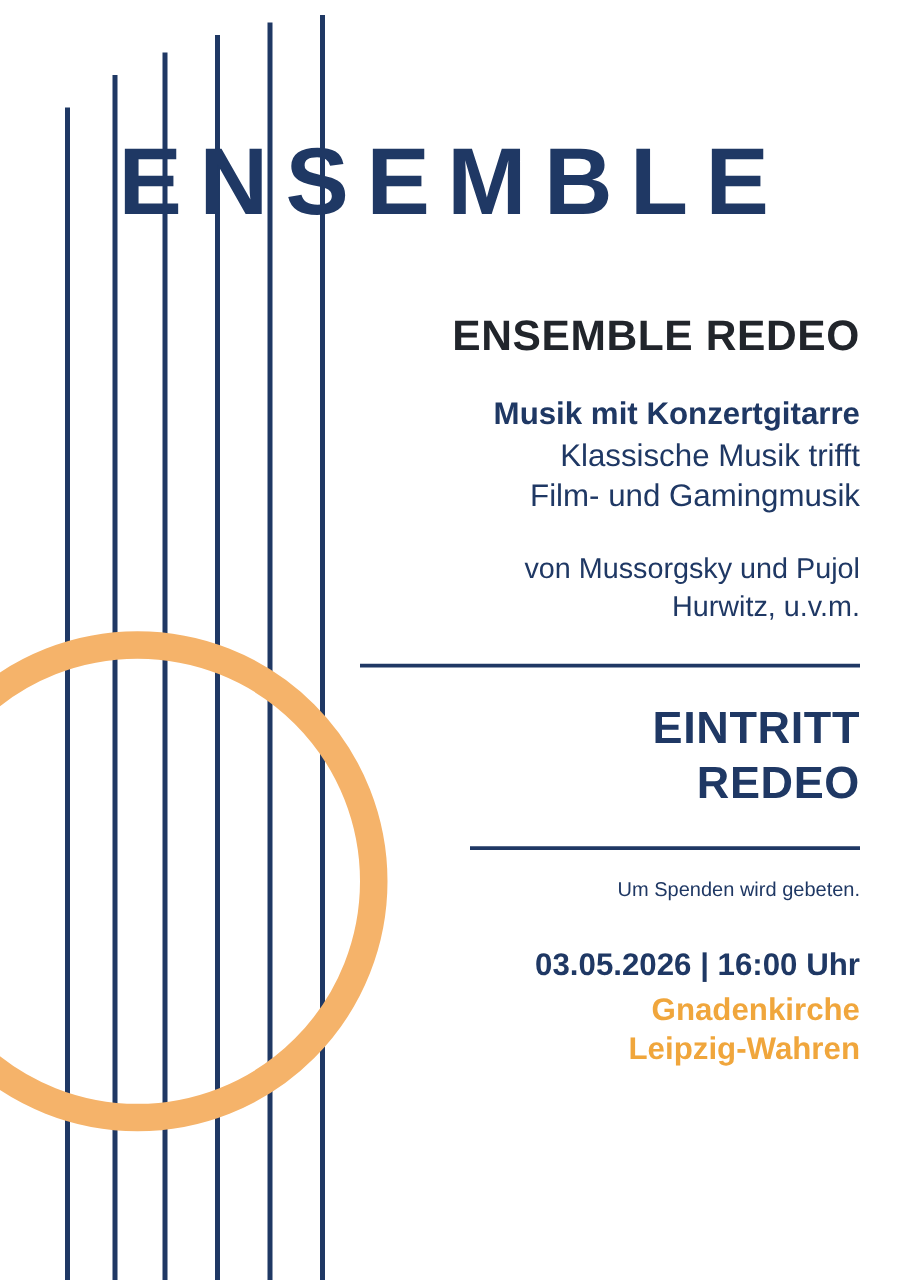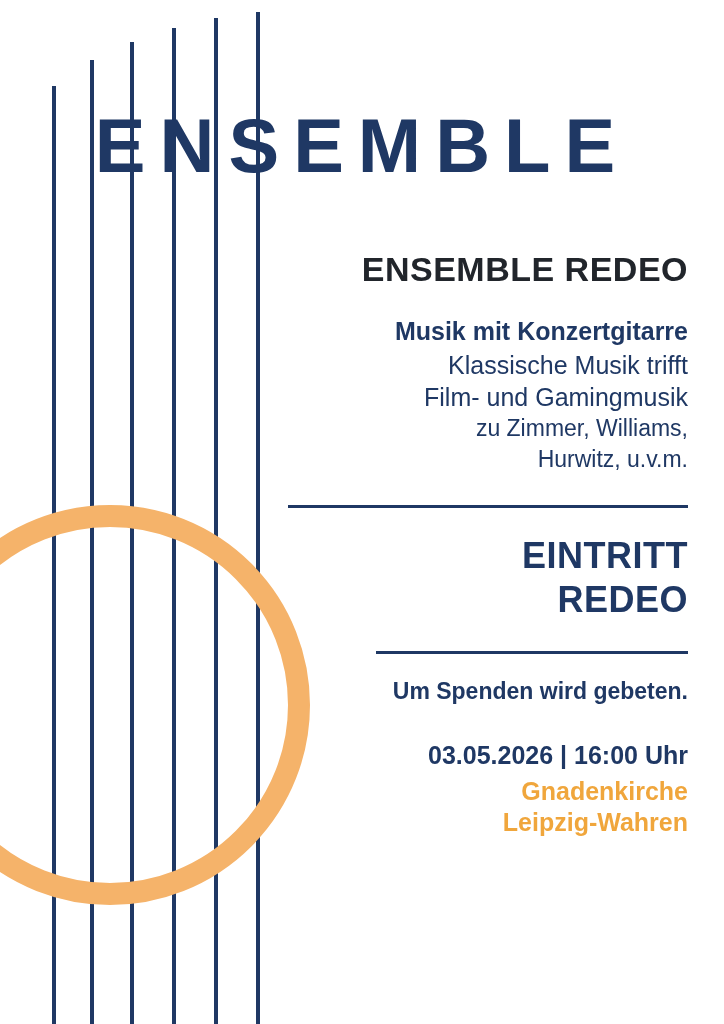--- a/index.html
+++ b/index.html
@@ -112,22 +112,22 @@
   }
 
   .rule2 {
     height: 3px;
     background: #1f3864;
     margin: 30px 0 24px auto;
     width: 78%;
   }
 
   .spenden {
-    font-size: 23px;
-    font-weight: bold;
+    font-size: 16px;
+    font-weight: normal;
     margin-bottom: 36px;
   }
 
   .datetime {
     font-size: 25px;
     font-weight: bold;
     margin-bottom: 6px;
   }
   .venue {
     font-size: 25px;
@@ -154,21 +154,21 @@
 
   <div class="title">ENSEMBLE</div>
 
   <div class="content">
     <div class="ensemble">ENSEMBLE REDEO</div>
 
     <div class="sub-bold">Musik mit Konzertgitarre</div>
     <div class="sub-reg">Klassische Musik trifft</div>
     <div class="sub-reg">Film- und Gamingmusik</div>
 
-    <div class="composers" style="margin-top:0">zu Zimmer, Williams,</div>
+    <div class="composers">von Mussorgsky und Pujol</div>
     <div class="composers" style="margin-top:0">Hurwitz, u.v.m.</div>
 
     <div class="rule"></div>
 
     <div class="eintritt">EINTRITT</div>
     <div class="eintritt">REDEO</div>
 
     <div class="rule2"></div>
 
     <div class="spenden">Um Spenden wird gebeten.</div>

